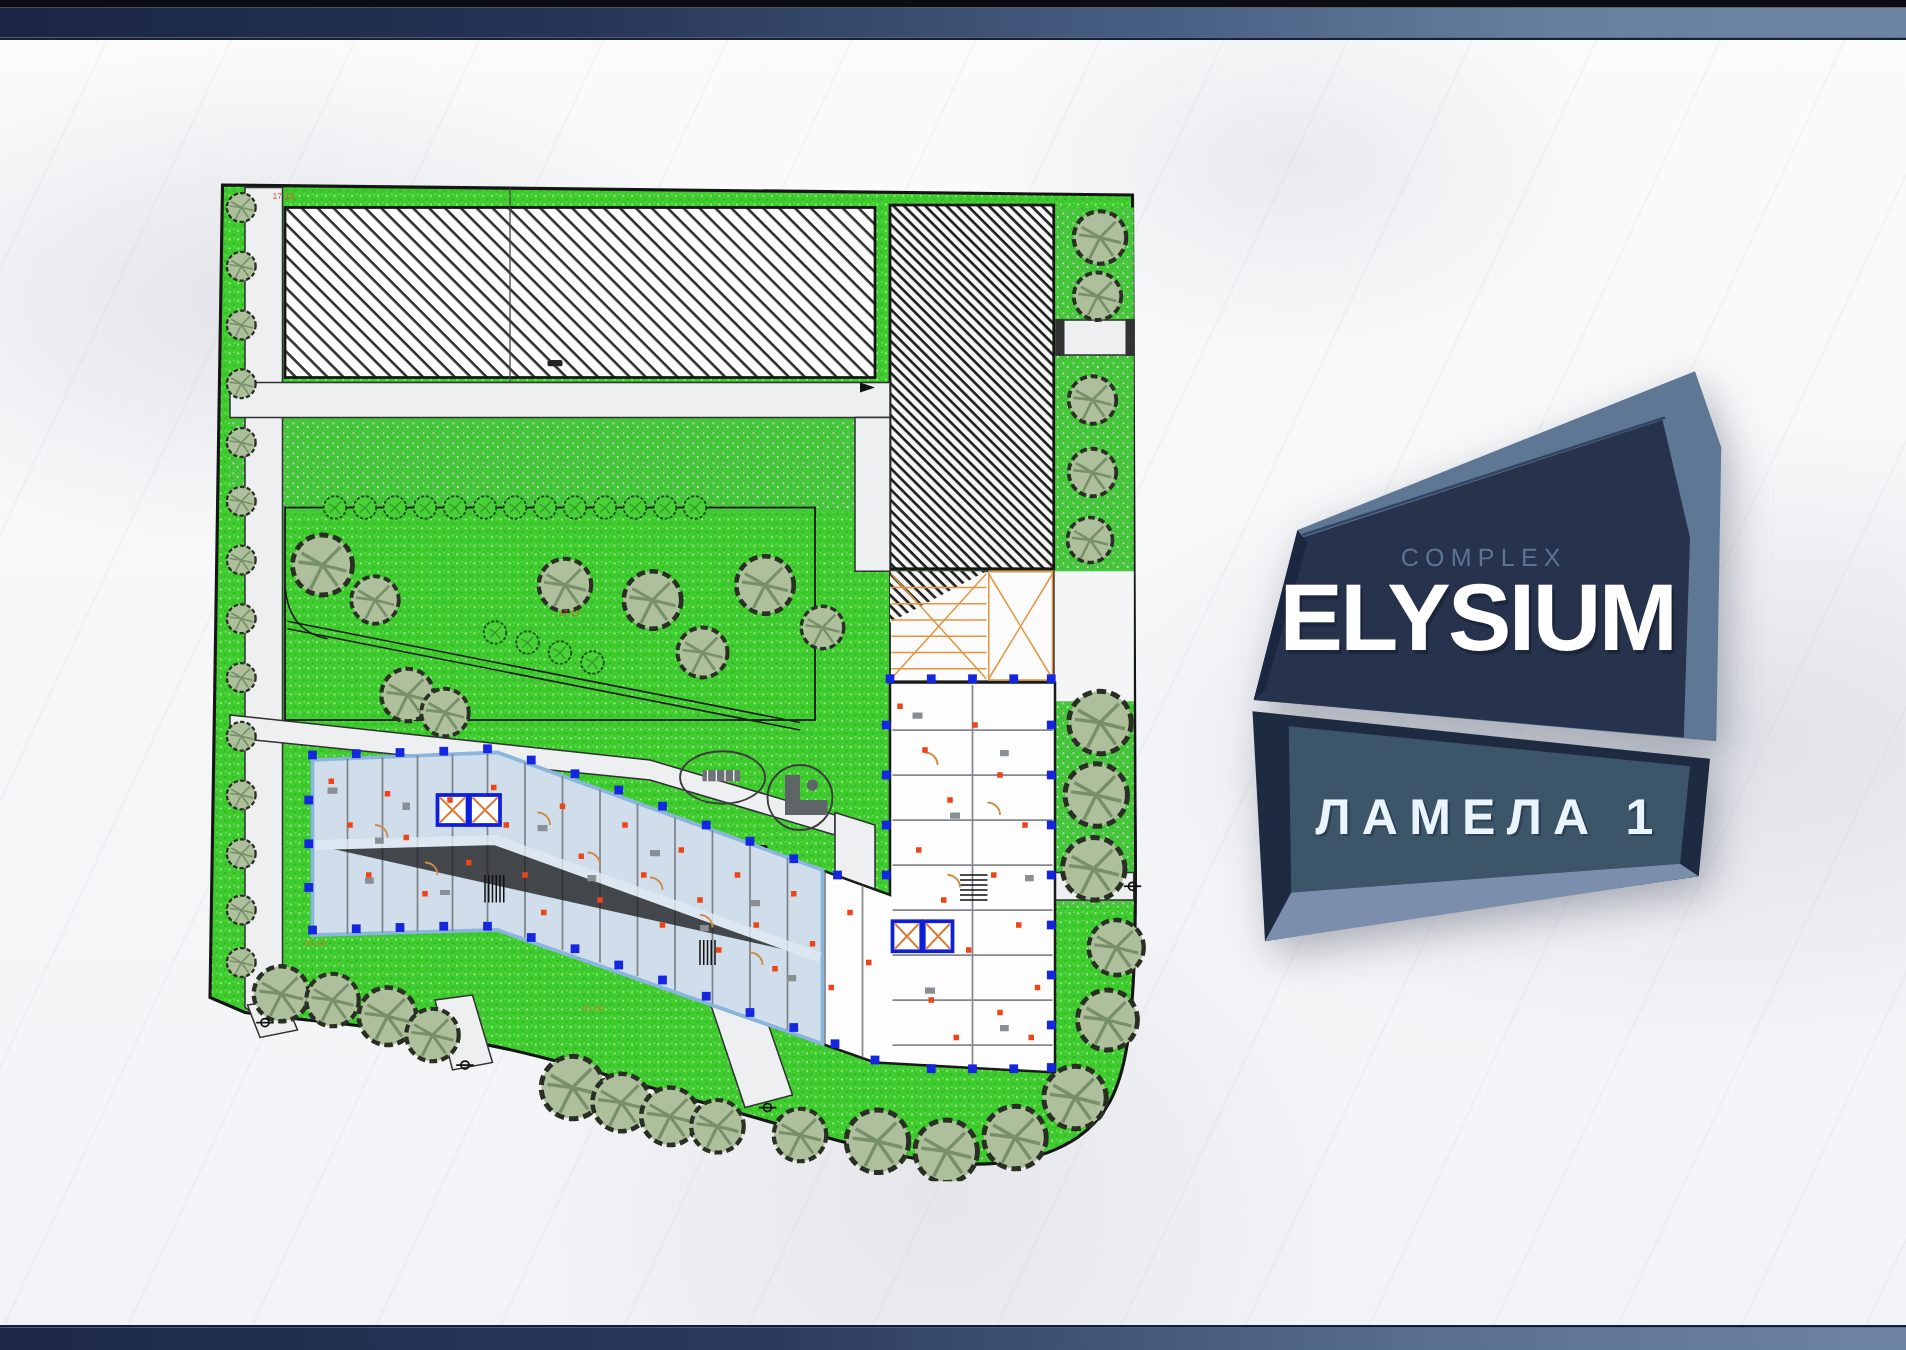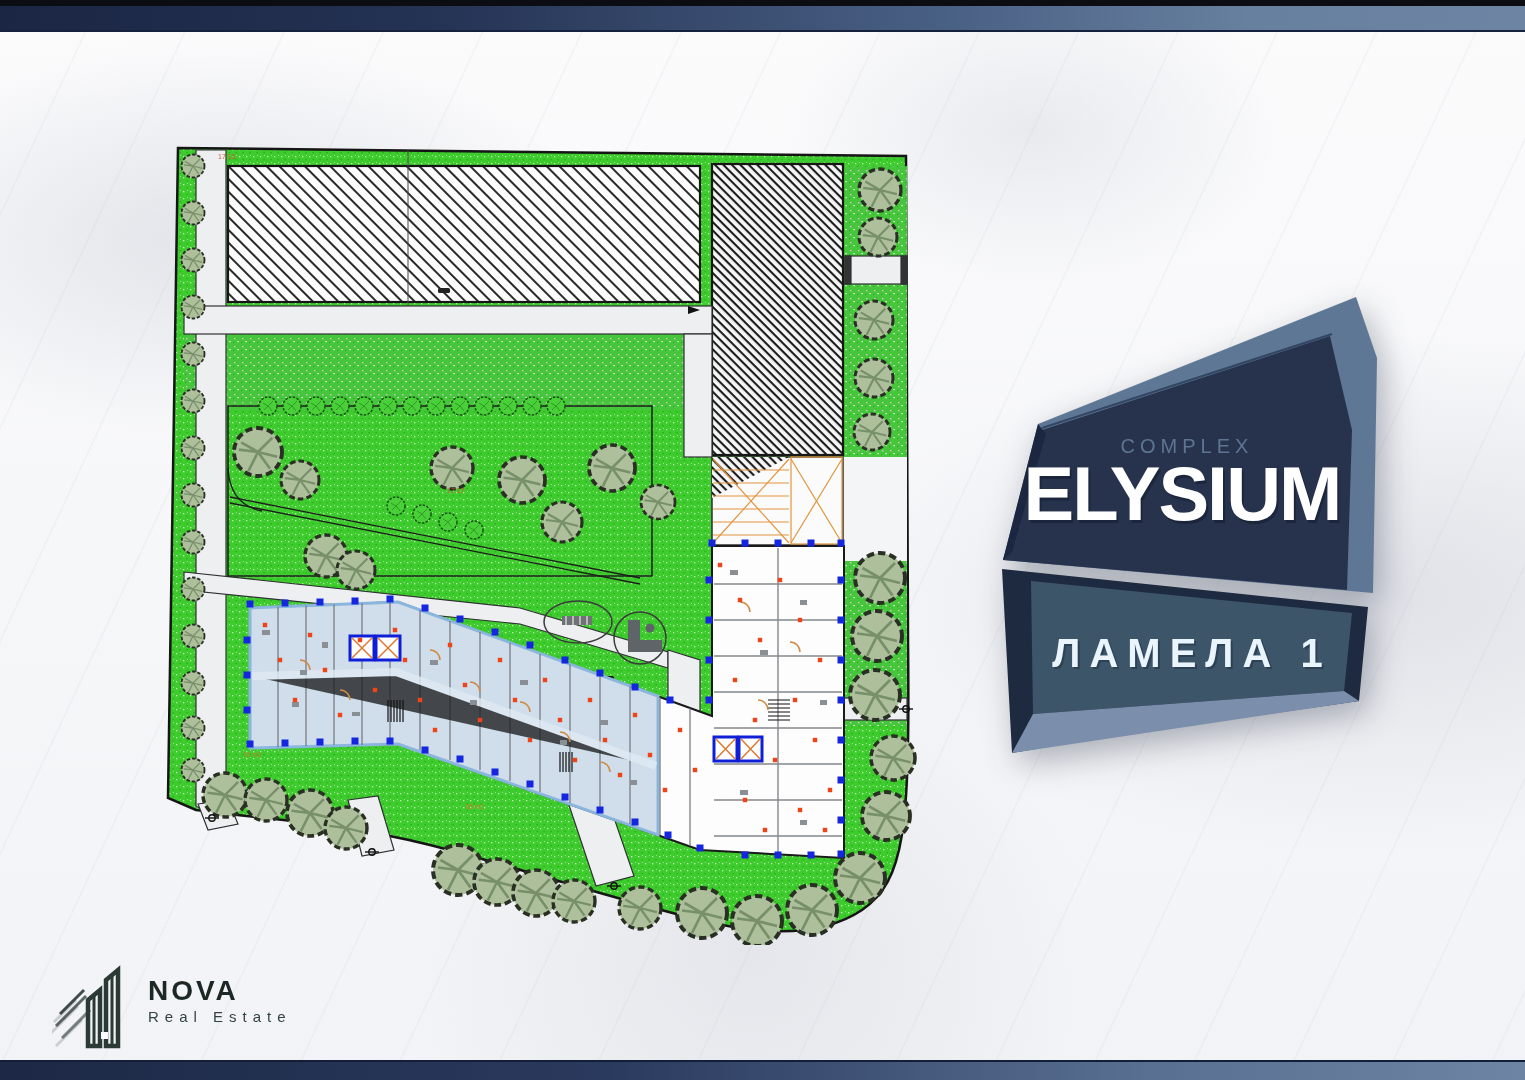--- a/index.html
+++ b/index.html
@@ -396,36 +396,13 @@
     </g>
     <g>
       <polygon points="1002,569 1368,607 1359,701 1100,738 1012,753" fill="#1e2a40"></polygon>
       <polygon points="1031,581 1352,613 1344,691 1033,714" fill="#3d5569"></polygon>
       <polygon points="1033,714 1344,691 1359,701 1012,753" fill="#7b8fac"></polygon>
       <text class="badge-sub-shadow" x="1194" y="669" text-anchor="middle">ЛАМЕЛА 1</text>
       <text class="badge-sub" x="1192" y="667" text-anchor="middle">ЛАМЕЛА 1</text>
     </g>
   </svg>
 
-  <div class="logo">
-    <svg class="logo-icon" viewBox="0 0 92 104">
-      <g stroke="#9aa0a6" stroke-width="3" opacity=".45" fill="none">
-        <path d="M2,70 L24,48"></path>
-          <path d="M-2,82 L26,54"></path>
-          <path d="M4,94 L30,68"></path>
-      </g>
-      <g stroke="#2b3a34" fill="none">
-        <path d="M8,62 L32,38" stroke-width="3" opacity=".9"></path>
-        <path d="M4,74 L34,44" stroke-width="3" opacity=".75"></path>
-        <path d="M10,86 L38,58" stroke-width="3" opacity=".6"></path>
-        <path d="M36,94 V48 L48,38 V94 Z" stroke-width="4.5"></path>
-        <path d="M42,94 V44" stroke-width="3"></path>
-        <path d="M54,94 V28 L66,18 V94 Z" stroke-width="4.5"></path>
-        <path d="M60,94 V24" stroke-width="3"></path>
-      </g>
-      <rect x="49" y="80" width="7" height="7" fill="#ffffff"></rect>
-    </svg>
-    <div class="logo-text">
-      <div class="logo-name">NOVA</div>
-      <div class="logo-tag">Real Estate</div>
-    </div>
-  </div>
 </div>
 
 </body></html>

